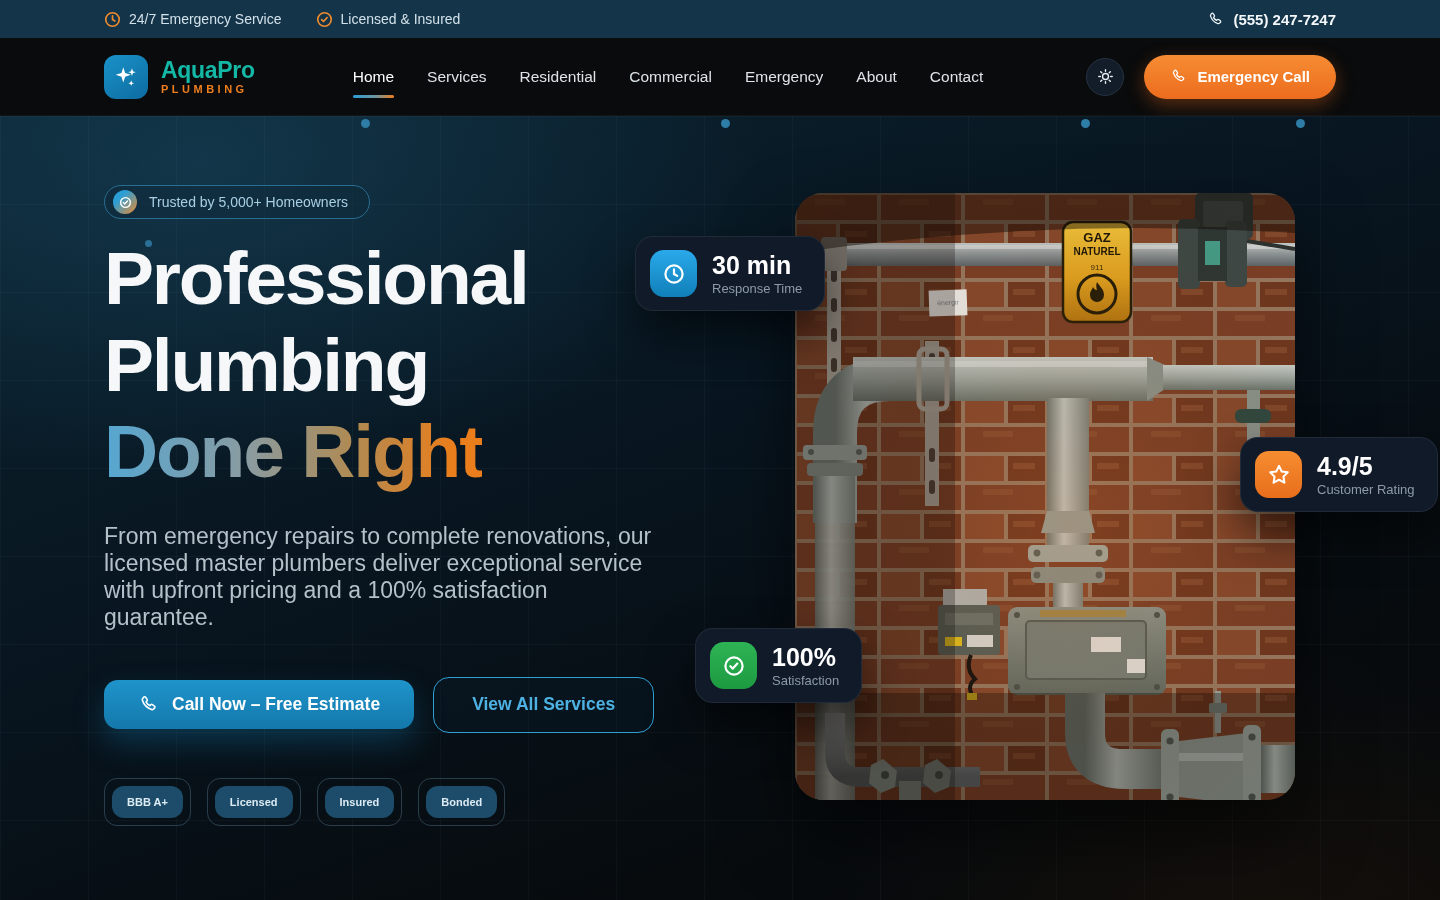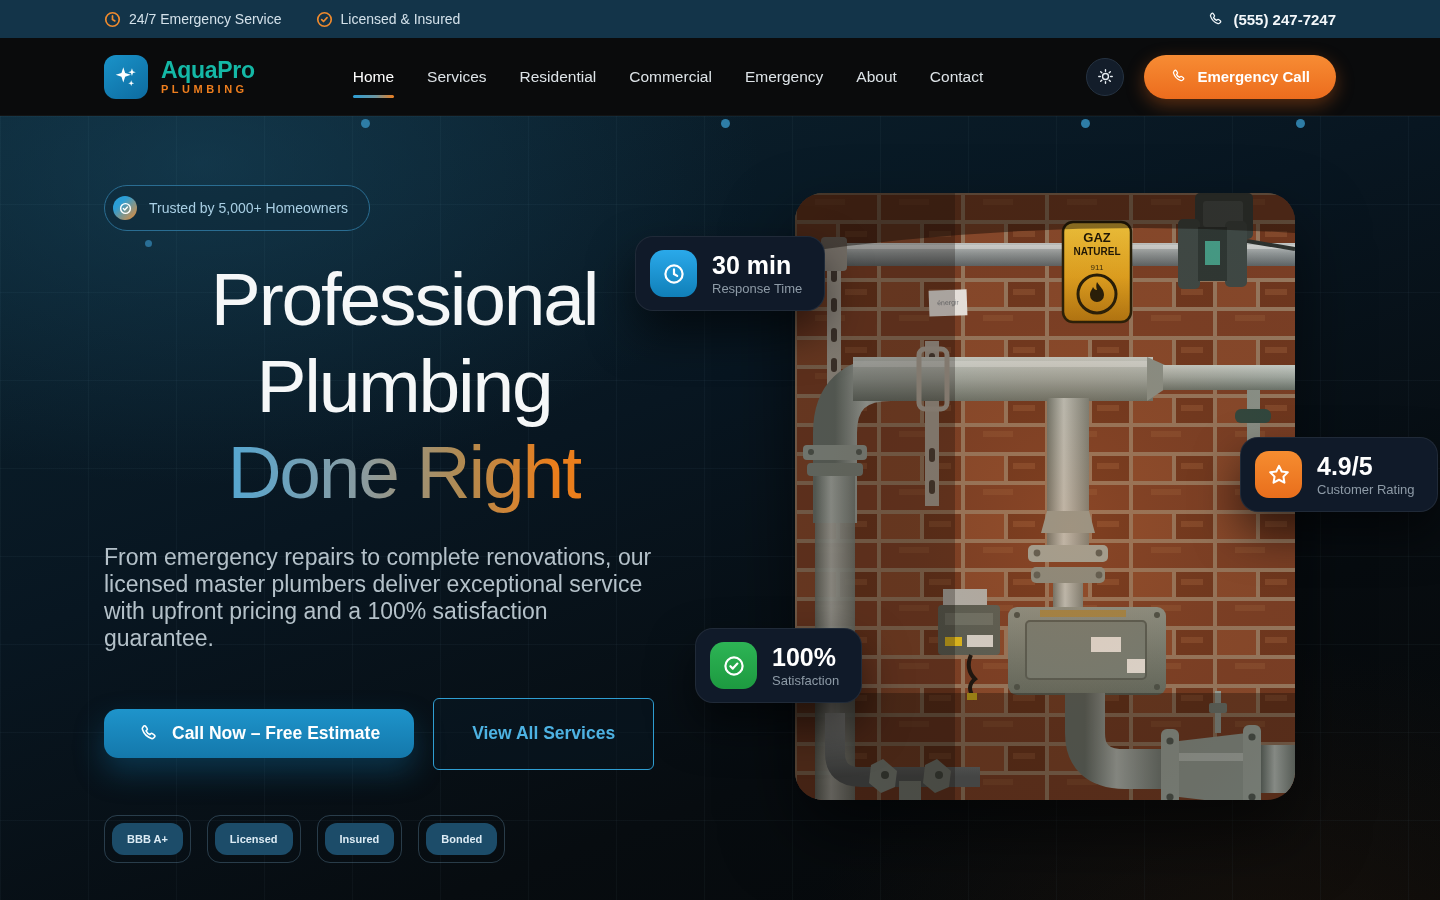--- a/index.html
+++ b/index.html
@@ -44,41 +44,41 @@
       linear-gradient(90deg, rgba(140,195,215,0.045) 1px, transparent 1px),
       radial-gradient(900px 520px at 14% 6%, rgba(26,76,102,0.50), transparent 62%),
       radial-gradient(760px 560px at 88% 112%, rgba(70,40,16,0.28), transparent 62%),
       linear-gradient(160deg,#0b2330 0%,#081621 40%,#070c10 72%,#060809 100%);
     background-size:88px 88px, 88px 88px, auto, auto, auto; }
   .dot { position:absolute; width:9px; height:9px; border-radius:50%; background:#2e7da6; }
   .dot.small { width:7px; height:7px; background:#2a6f96; }
 
   .hero-left { position:absolute; left:104px; top:69px; width:600px; }
 
-  .hero-badge { display:inline-flex; align-items:center; gap:12px; height:46px;
+  .hero-badge { display:inline-flex; align-items:center; gap:12px; height:34px;
     padding:0 21px 0 8px; border-radius:999px; border:1px solid #2a6d92;
     background:rgba(14,42,59,0.55); }
   .hero-badge-icon { width:24px; height:24px; border-radius:50%;
     background:linear-gradient(135deg,#2b9ed6 30%,#ee8a2e 100%);
     display:flex; align-items:center; justify-content:center; }
   .hero-badge-text { font-size:14px; color:#a9cfe4; }
 
-  h1.hero-title { margin-top:25px; font-size:75px; line-height:1.155; font-weight:400;
-    letter-spacing:-2.2px; color:#f5f7f8;text-align:center; }
+  h1.hero-title { margin-top:16px; font-size:75px; line-height:1.155; font-weight:700;
+    letter-spacing:-2.2px; color:#f5f7f8; }
   .hero-title-accent { background:linear-gradient(90deg,#55a7d2 0%,#8a9ba0 38%,#b08a52 66%,#ea7e1c 92%);
     -webkit-background-clip:text; background-clip:text; color:transparent; }
 
   .hero-desc { margin-top:28px; width:548px; font-size:23px; line-height:27px; color:#b4c1c9; }
 
   .cta-row { margin-top:46px; display:flex; align-items:center; gap:19px; }
   .btn-primary { height:49px; padding:0 34px; border-radius:14px; border:none; cursor:pointer;
     background:linear-gradient(180deg,#1e94cb,#1478ab); color:#fff; font-size:17.5px; font-weight:600;
     display:flex; align-items:center; gap:13px; box-shadow:0 14px 30px rgba(18,118,168,0.35);
     font-family:"Liberation Sans", sans-serif; }
-  .btn-secondary { height:72px; padding:0 38px; border-radius:6px; cursor:pointer;
+  .btn-secondary { height:56px; padding:0 38px; border-radius:16px; cursor:pointer;
     background:rgba(10,30,42,0.35); border:1.5px solid #2f9ed2; color:#4db2e2;
     font-size:17.5px; font-weight:600; font-family:"Liberation Sans", sans-serif; }
 
   .trust-row { margin-top:45px; display:flex; gap:16px; }
   .trust-chip { border:1px solid rgba(96,138,162,0.38); border-radius:13px; padding:7px; }
   .trust-chip-inner { background:#1c4c69; border-radius:12px; padding:10px 15px;
     font-size:11px; font-weight:700; color:#dcebf4; }
 
   
   .stat-card { position:absolute; display:flex; align-items:center; gap:15px;

